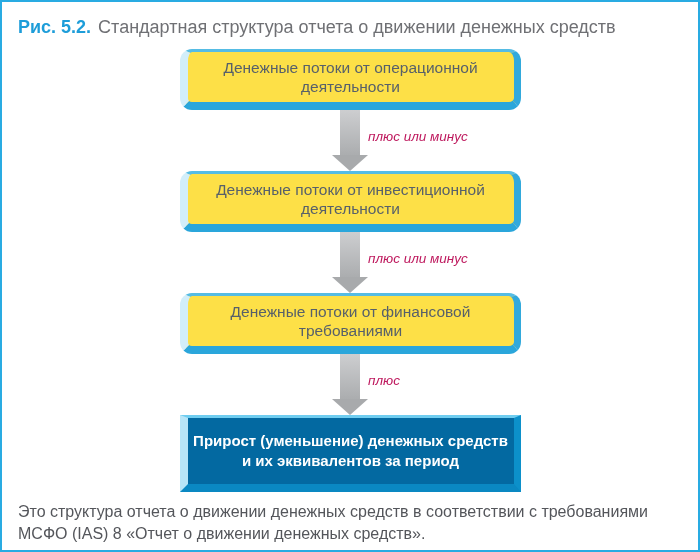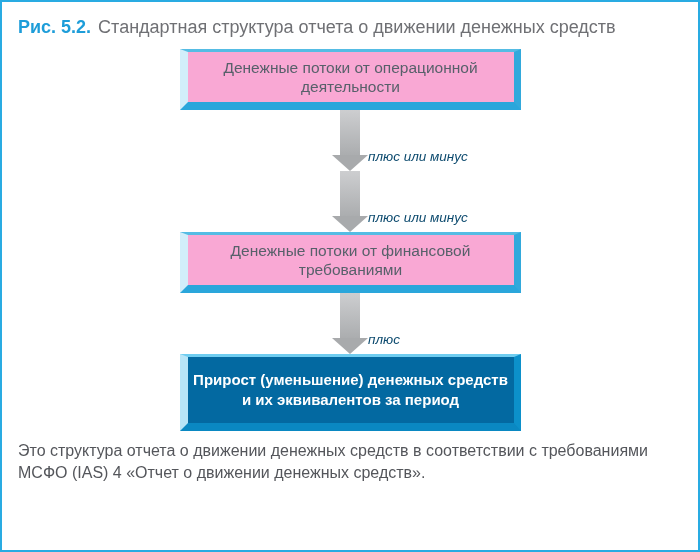--- a/index.html
+++ b/index.html
@@ -38,25 +38,26 @@
     align-items: center;
     justify-content: center;
     text-align: center;
   }
   .box-text {
     display: block;
     padding: 0 4px;
   }
   .box.light {
     height: 61px;
-    background: #f9a8d4;
+    background: #fde047;
     border-color: #55bce4 #32a9dc #2aa6db #d2eefa;
     color: #57606a;
     font-size: 15.5px;
     line-height: 19px;
+    border-radius: 12px;
   }
   .box.accent {
     height: 77px;
     background: #0369a1;
     border-color: #6fcdf0 #0c90ca #0a88c2 #b8e5f7;
     color: #ffffff;
     font-size: 15px;
     font-weight: bold;
     line-height: 20px;
   }
@@ -92,23 +93,22 @@
     border-left: 18px solid transparent;
     border-right: 18px solid transparent;
     border-top: 16px solid #a8aaac;
   }
   .connector-label {
     position: absolute;
     left: calc(50% + 18px);
     top: 19px;
     font-style: italic;
     font-size: 13.5px;
-    color: #0c4a6e;
+    color: #be185d;
     white-space: nowrap;
-    margin-top: 20px;
   }
   .caption {
     margin: 9px 16px 0 16px;
     font-size: 16px;
     line-height: 22px;
     color: #54565b;
   }
 </style>
 </head>
 <body>
@@ -126,20 +126,23 @@
     </div>
 
     <div class="connector">
       <span class="arrow">
           <span class="shaft"></span>
           <span class="head"></span>
         </span>
       <span class="connector-label">плюс или минус</span>
     </div>
 
+    <div class="box light">
+      <span class="box-text">Денежные потоки от инвестиционной деятельности</span>
+    </div>
 
     <div class="connector">
       <span class="arrow">
           <span class="shaft"></span>
           <span class="head"></span>
         </span>
       <span class="connector-label">плюс или минус</span>
     </div>
 
     <div class="box light">
@@ -155,16 +158,16 @@
     </div>
 
     <div class="box accent">
       <span class="box-text">Прирост (уменьшение) денежных средств и их эквивалентов за период</span>
     </div>
 
   </div>
 
   <div class="caption">
     <div>Это структура отчета о движении денежных средств в соответствии с требованиями</div>
-    <div>МСФО (IAS) 4 «Отчет о движении денежных средств».</div>
+    <div>МСФО (IAS) 8 «Отчет о движении денежных средств».</div>
   </div>
 
 </div>
 
 </body></html>

